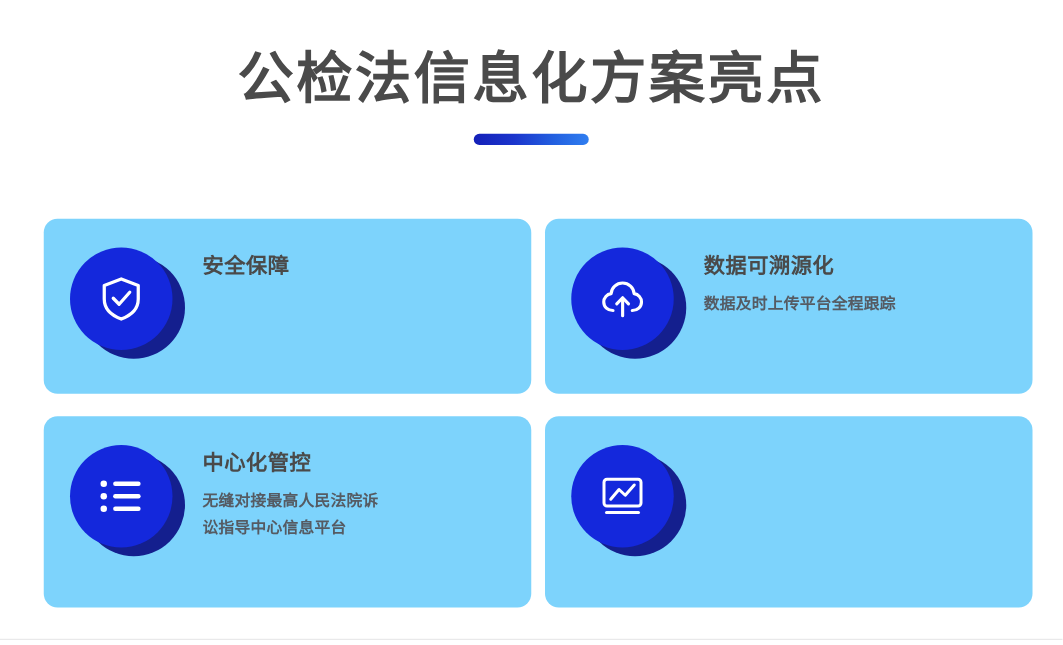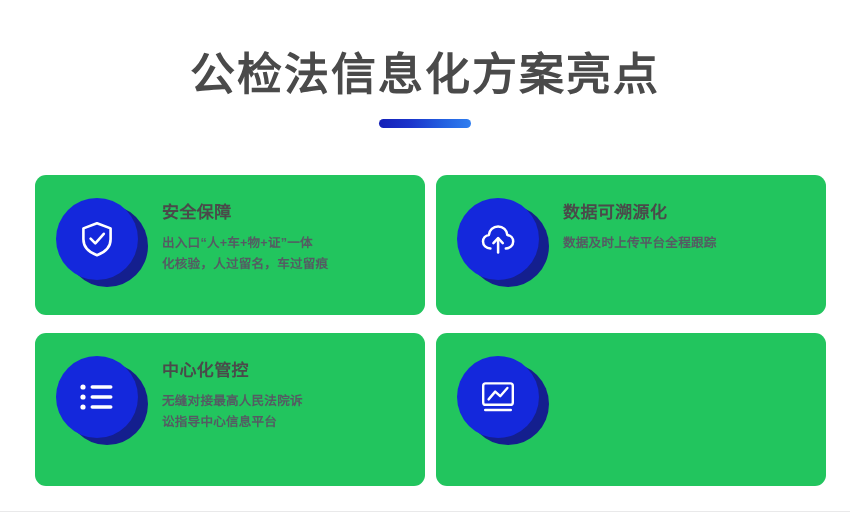--- a/index.html
+++ b/index.html
@@ -27,21 +27,21 @@
   .header {
     padding-top: 38px;
     text-align: center;
   }
   .page-title {
     font-size: 45px;
     font-weight: bold;
     color: #4a4a4a;
     letter-spacing: 2px;
     line-height: 1.1;
-    margin: 12px;
+    margin: 0;
   }
   .title-underline {
     width: 92px;
     height: 9px;
     border-radius: 5px;
     margin: 19px auto 0 auto;
     background: linear-gradient(90deg, #1420b8 0%, #1b35cc 35%, #2360e0 70%, #2f7ef0 100%);
   }
 
   
@@ -51,21 +51,21 @@
     top: 175px;
     width: 780px;
     display: grid;
     grid-template-columns: 390px 390px;
     grid-template-rows: 140px 153px;
     column-gap: 11px;
     row-gap: 18px;
   }
 
   .card {
-    background: #22c55e;
+    background: #7dd3fc;
     border-radius: 11px;
     box-sizing: border-box;
     display: flex;
     align-items: flex-start;
     padding: 23px 18px 18px 18px;
     position: relative;
   }
   .card--tall { }
 
   
@@ -157,22 +157,20 @@
           <span>
             <svg width="36" height="38" viewBox="0 0 36 38" fill="none">
               <path d="M18 3.2 L31.6 8.4 V19.2 C31.6 27 25.6 32.4 18 35.2 C10.4 32.4 4.4 27 4.4 19.2 V8.4 Z" stroke="#ffffff" stroke-width="2.6" stroke-linejoin="round" fill="none"></path>
               <path d="M11.6 18.6 L16.3 23.4 L24.8 13.8" stroke="#ffffff" stroke-width="2.6" stroke-linecap="round" stroke-linejoin="round" fill="none"></path>
             </svg>
           </span>
         </div>
       </div>
       <div class="card-text">
         <p class="card-title">安全保障</p>
-        <p class="card-desc">出入口“人+车+物+证”一体
-化核验，人过留名，车过留痕</p>
       </div>
     </div>
 
     <div class="card card--center-desc">
       <div class="icon-wrap">
         <div class="icon-shadow"></div>
         <div class="icon-circle">
           <span>
             <svg width="40" height="36" viewBox="0 0 40 36" fill="none">
               <path d="M12.4 27.4 C8.2 27.4 5 24.4 5 20.6 C5 17.2 7.5 14.4 10.9 13.9 C11.2 9.1 15.2 5.4 20.1 5.4 C25 5.4 29 9.1 29.3 13.9 C32.7 14.4 35.2 17.2 35.2 20.6 C35.2 24.4 32 27.4 27.8 27.4" stroke="#ffffff" stroke-width="2.5" stroke-linecap="round" stroke-linejoin="round" fill="none"></path>

